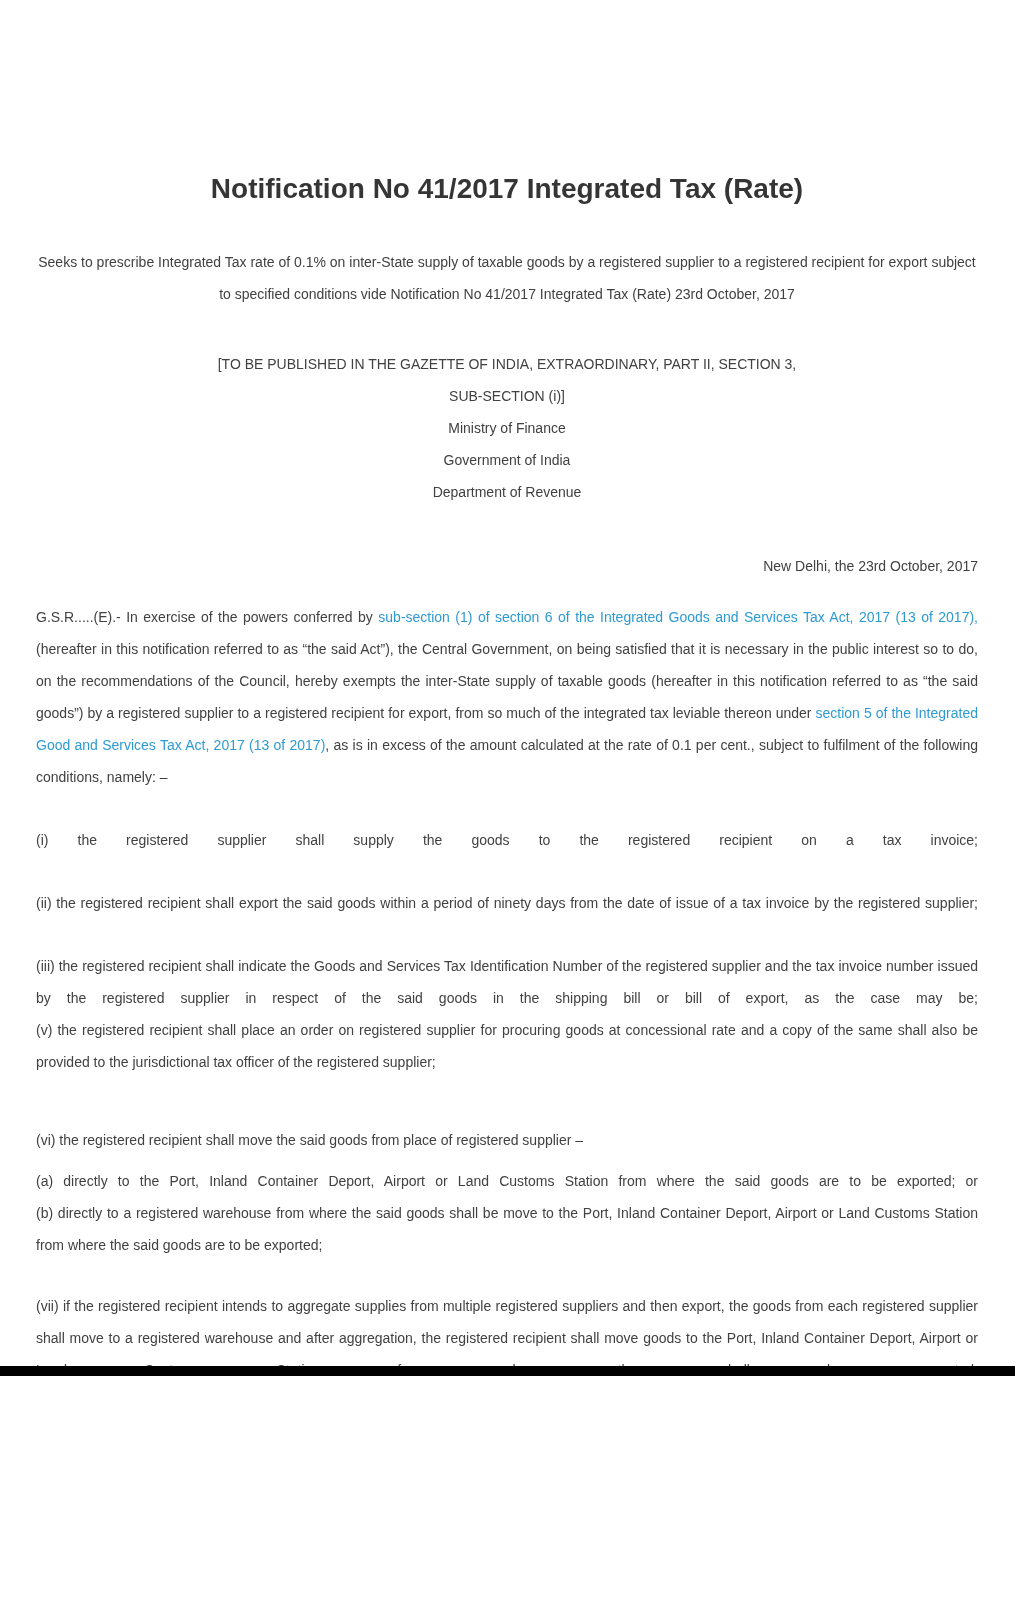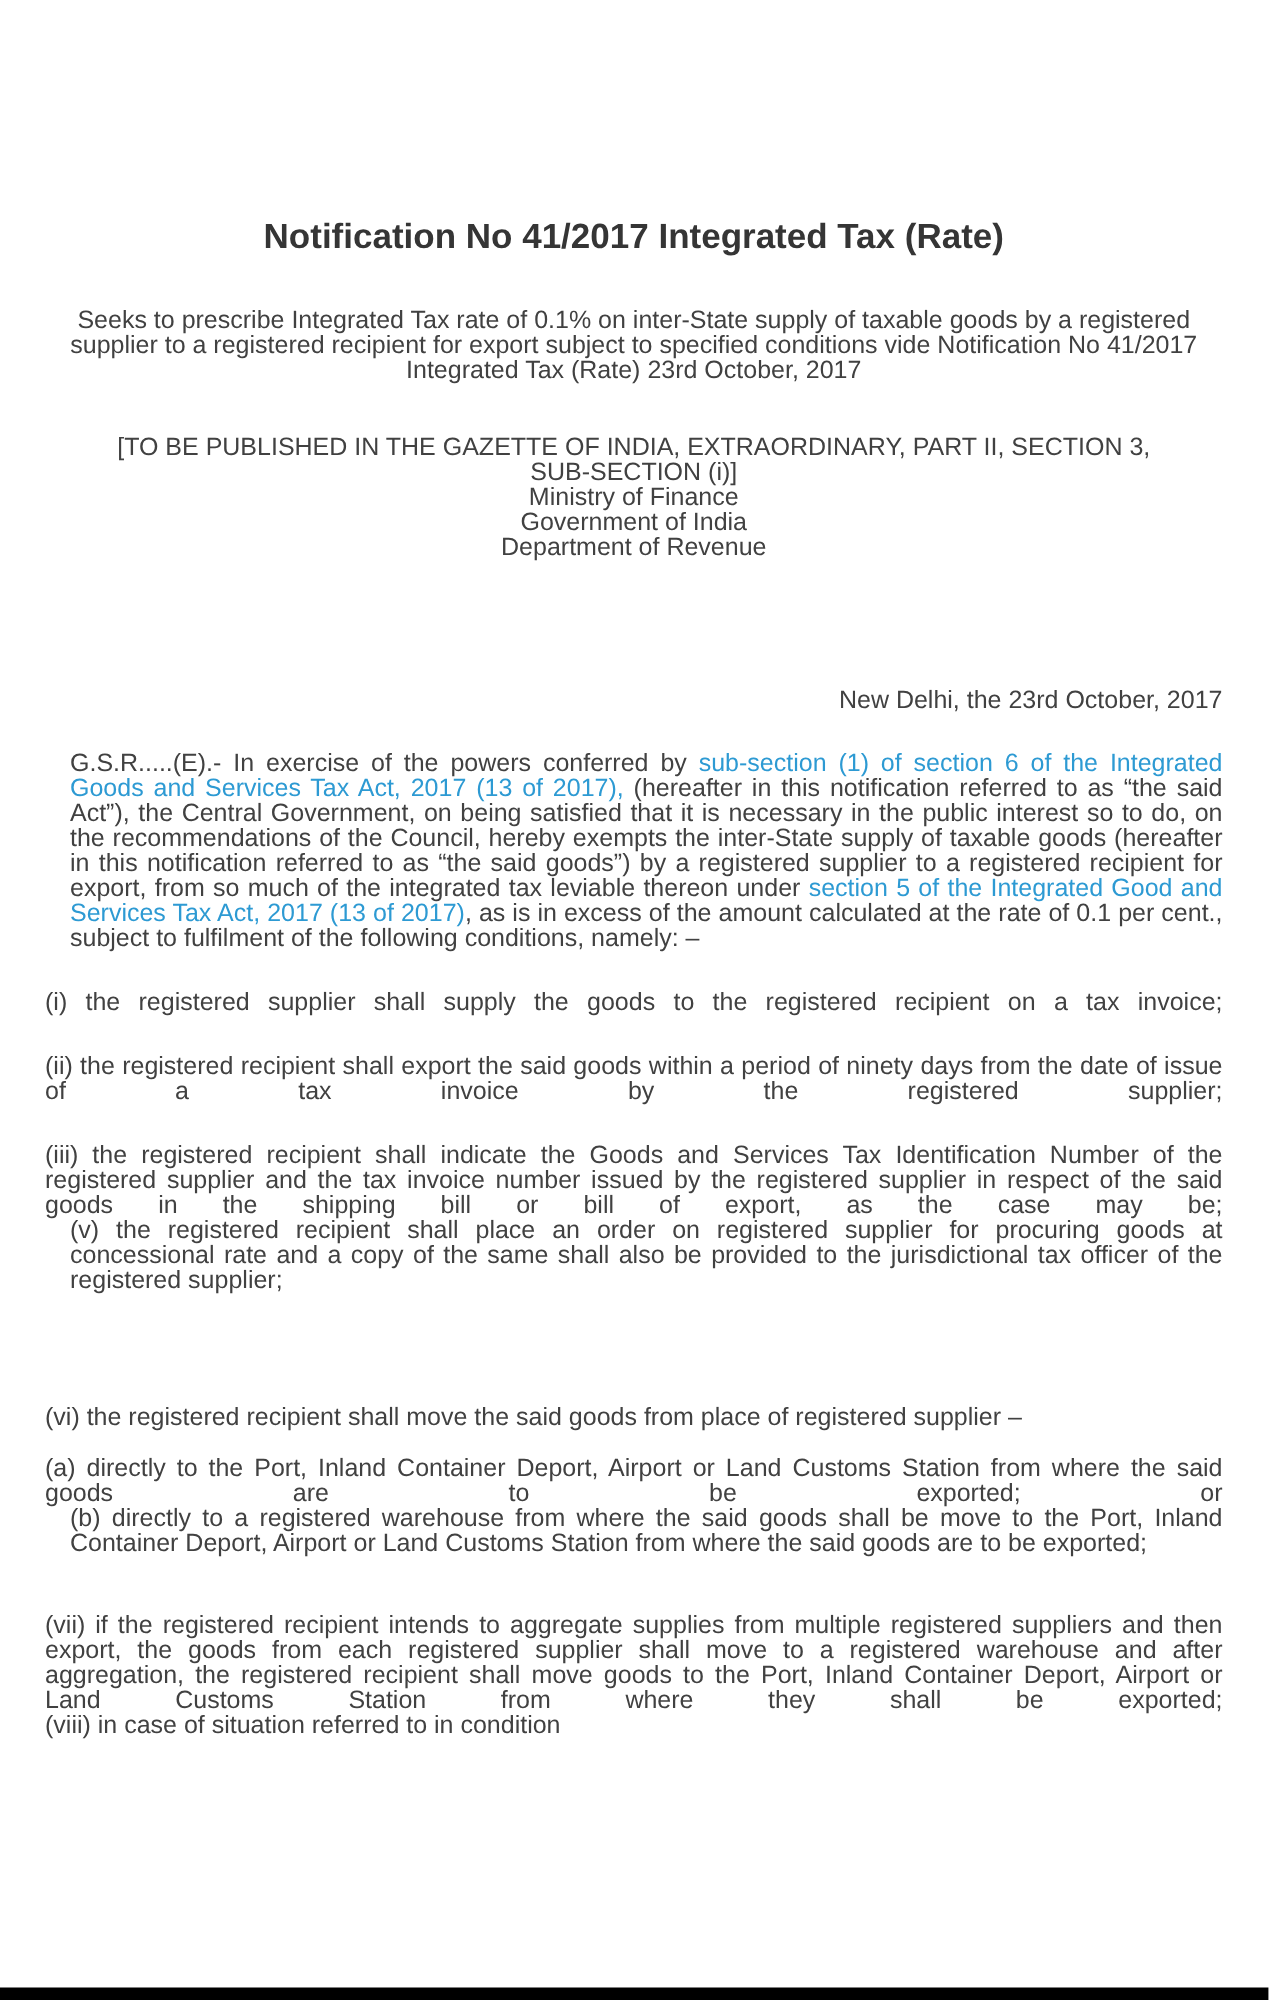--- a/index.html
+++ b/index.html
@@ -1,35 +1,35 @@
 <!DOCTYPE html>
 <html><head>
 <meta charset="utf-8">
 <style>
   html, body { margin: 0; padding: 0; background: #ffffff; }
   .page {
     position: relative;
     width: 1015px;
-    height: 1600px;
+    height: 1376px;
     background: #ffffff;
     overflow: hidden;
     font-family: "Liberation Sans", "DejaVu Sans", sans-serif;
     color: #414141;
   }
   .blk {
     position: absolute;
     left: 36px;
     width: 942px;
-    font-size: 20px;
-    line-height: 20px;
+    font-size: 14px;
+    line-height: 32px;
     color: #414141;
   }
   .center { text-align: center; }
   .right  { text-align: right; }
-  .just   { text-align: justify; margin-left: 20px; }
+  .just   { text-align: justify; }
   .just-all {
     text-align: justify;
     text-align-last: justify;
     margin-top: 31px;
   }
   .doc-title {
     top: 172px;
     text-align: center;
     font-size: 28px;
     line-height: 34px;

